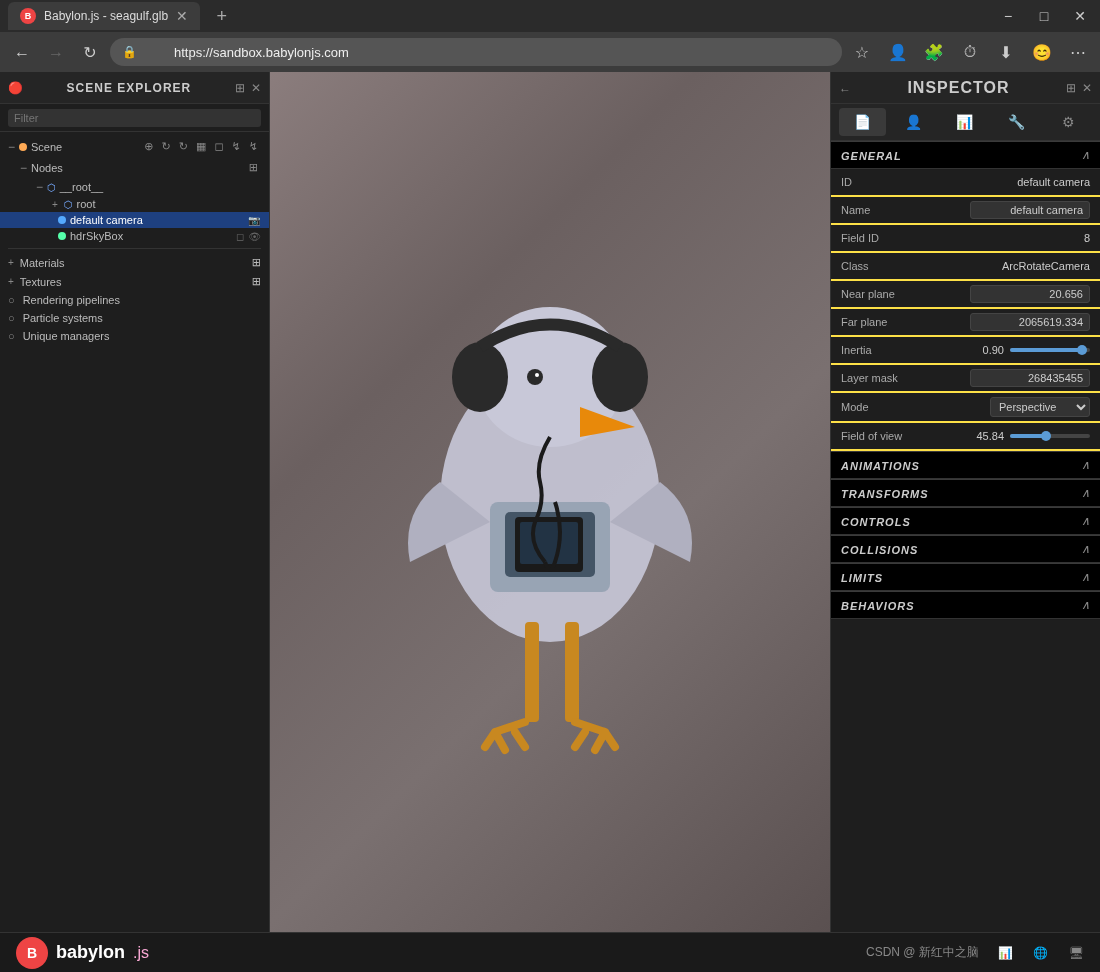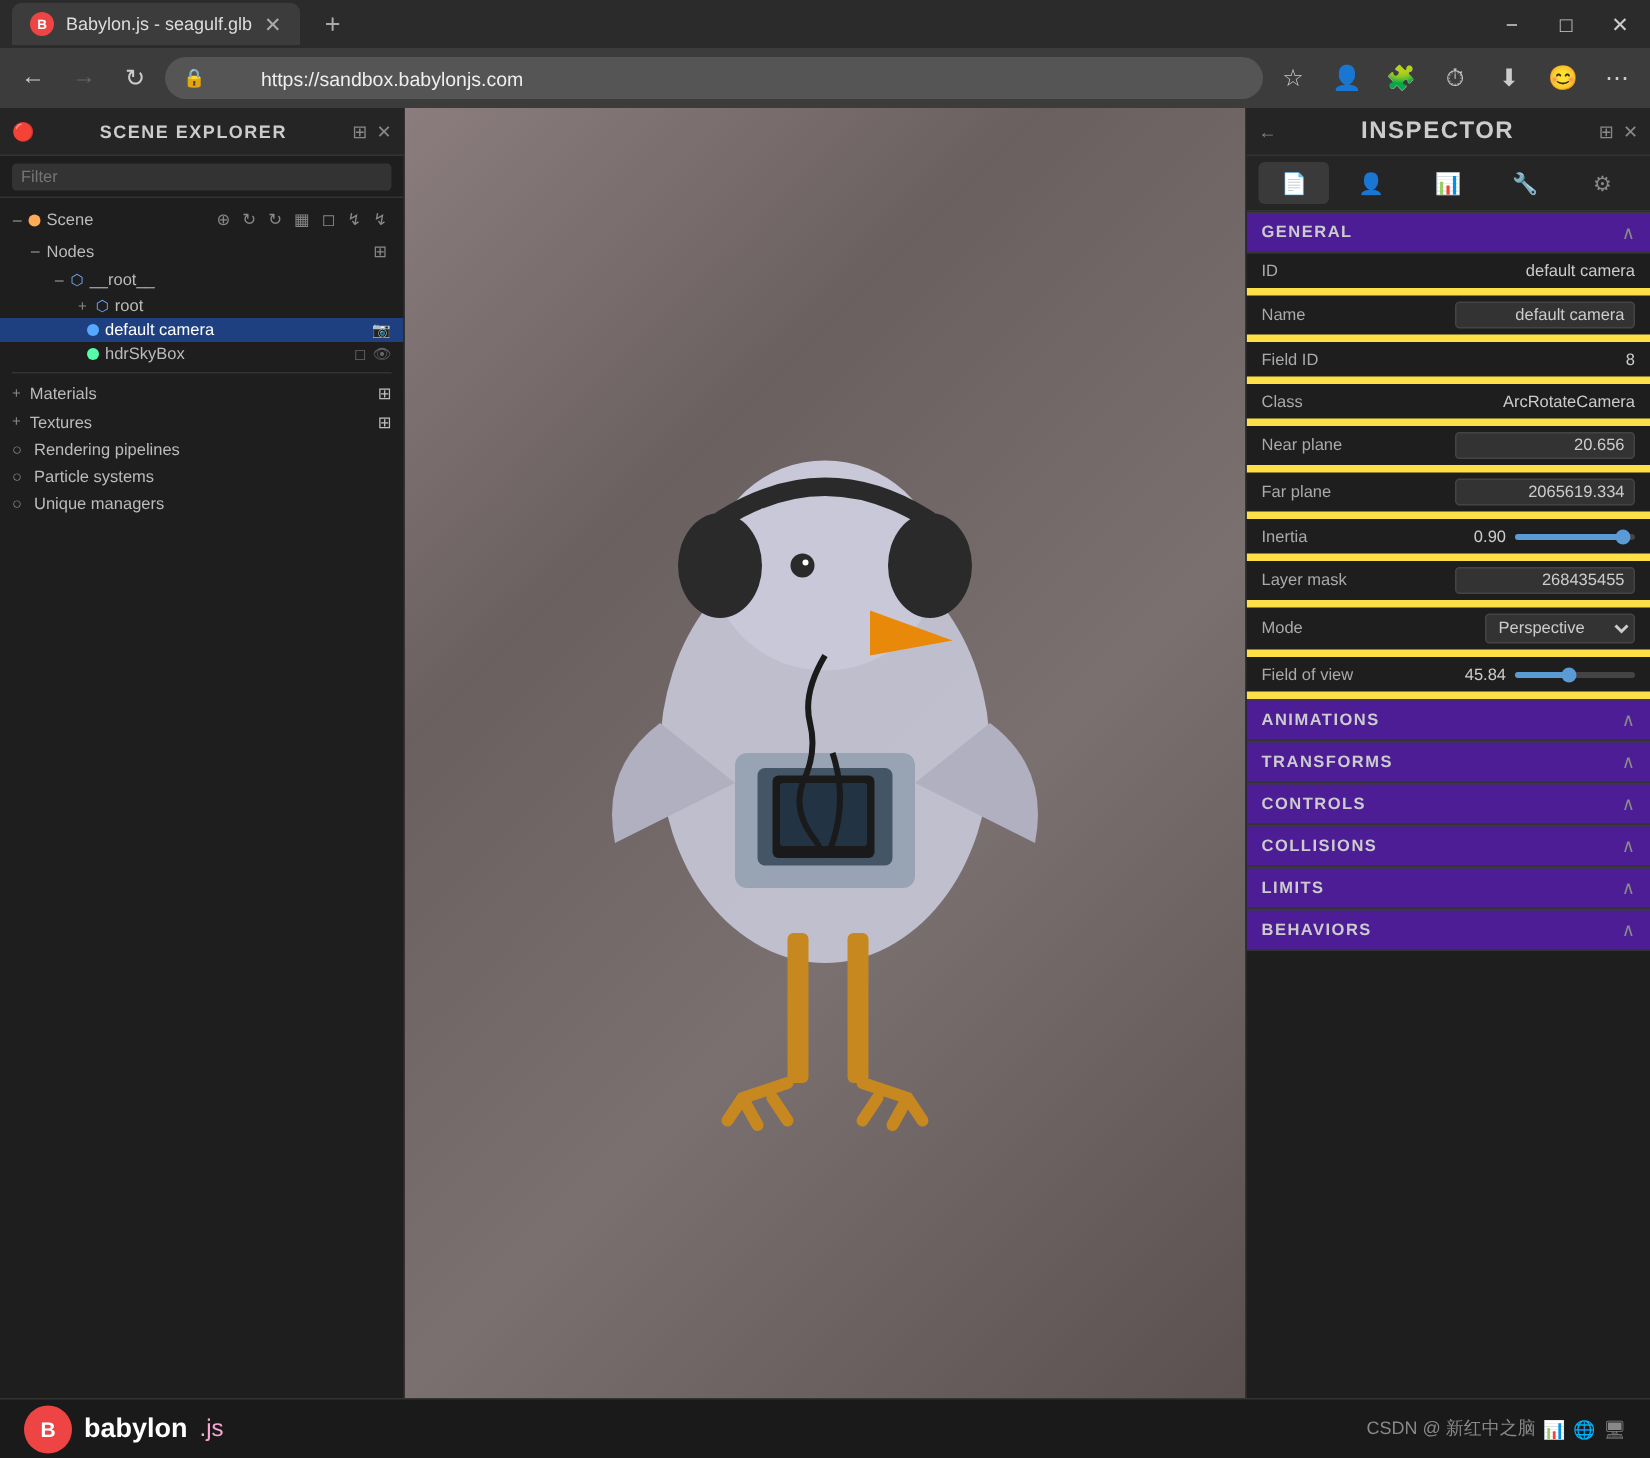--- a/index.html
+++ b/index.html
@@ -105,28 +105,28 @@
     }
     .insp-tab {
       flex: 1; display: flex; align-items: center; justify-content: center;
       height: 28px; border-radius: 4px; cursor: pointer; color: #888; font-size: 14px;
     }
     .insp-tab.active { background: #3a3a3a; color: #ccc; }
 
     .inspector-content { flex: 1; overflow-y: auto; }
 
     .section-collapse {
-      display: flex; align-items: center; background: #4c1d95; padding: 6px 10px;
-      cursor: pointer; border-bottom: 1px solid #333; border-top: 1px solid #3a3a3a;
+      display: flex; align-items: flex-end; background: #000000; padding: 6px 10px;
+      cursor: pointer; border-bottom: 1px solid #333; border-top: 1px solid #3a3a3a; font-style: italic;
     }
     .section-collapse-label { color: #ccc; font-size: 11px; font-weight: bold; letter-spacing: 1px; flex: 1; }
     .collapse-icon { color: #888; font-size: 12px; }
 
     .prop-row {
-      display: flex; align-items: center; padding: 4px 10px; border-bottom: 5px solid #fde047; min-height: 28px; justify-content: flex-end;
+      display: flex; align-items: center; padding: 4px 10px; border-bottom: 2px solid #fde047; min-height: 28px; justify-content: flex-end;
     }
     .prop-label { color: #aaa; font-size: 11px; min-width: 90px; flex-shrink: 0; }
     .prop-value { flex: 1; display: flex; align-items: center; justify-content: flex-end; }
     .prop-text { color: #ccc; font-size: 11px; text-align: right; }
     .prop-input {
       background: #333; border: 1px solid #444; color: #ccc; font-size: 11px;
       padding: 2px 6px; border-radius: 3px; width: 120px; text-align: right;
     }
     .prop-select {
       background: #333; border: 1px solid #444; color: #ccc; font-size: 11px;
@@ -154,21 +154,21 @@
 
     
     .bottom-bar {
       height: 40px; background: #1a1a1a; display: flex; align-items: center; justify-content: space-between;
       padding: 0 16px; border-top: 1px solid #333;
     }
     .brand { display: flex; align-items: center; gap: 8px; }
     .brand-logo { width: 32px; height: 32px; background: #e44; border-radius: 50%; display: flex; align-items: center; justify-content: center; }
     .brand-name { color: #fff; font-size: 18px; font-weight: bold; }
     .brand-suffix { color: #f9a8d4; font-size: 16px; }
-    .bottom-right { display: flex; gap: 5px; align-items: center; color: #888; font-size: 12px; }
+    .bottom-right { display: flex; gap: 20px; align-items: center; color: #888; font-size: 12px; }
 
     
     ::-webkit-scrollbar { width: 6px; }
     ::-webkit-scrollbar-track { background: #1a1a1a; }
     ::-webkit-scrollbar-thumb { background: #444; border-radius: 3px; }
 
     .toolbar-icons {
       display: flex; gap: 2px; margin-left: auto;
     }
     .toolbar-icon-btn { color: #888; font-size: 11px; cursor: pointer; padding: 2px 3px; }

